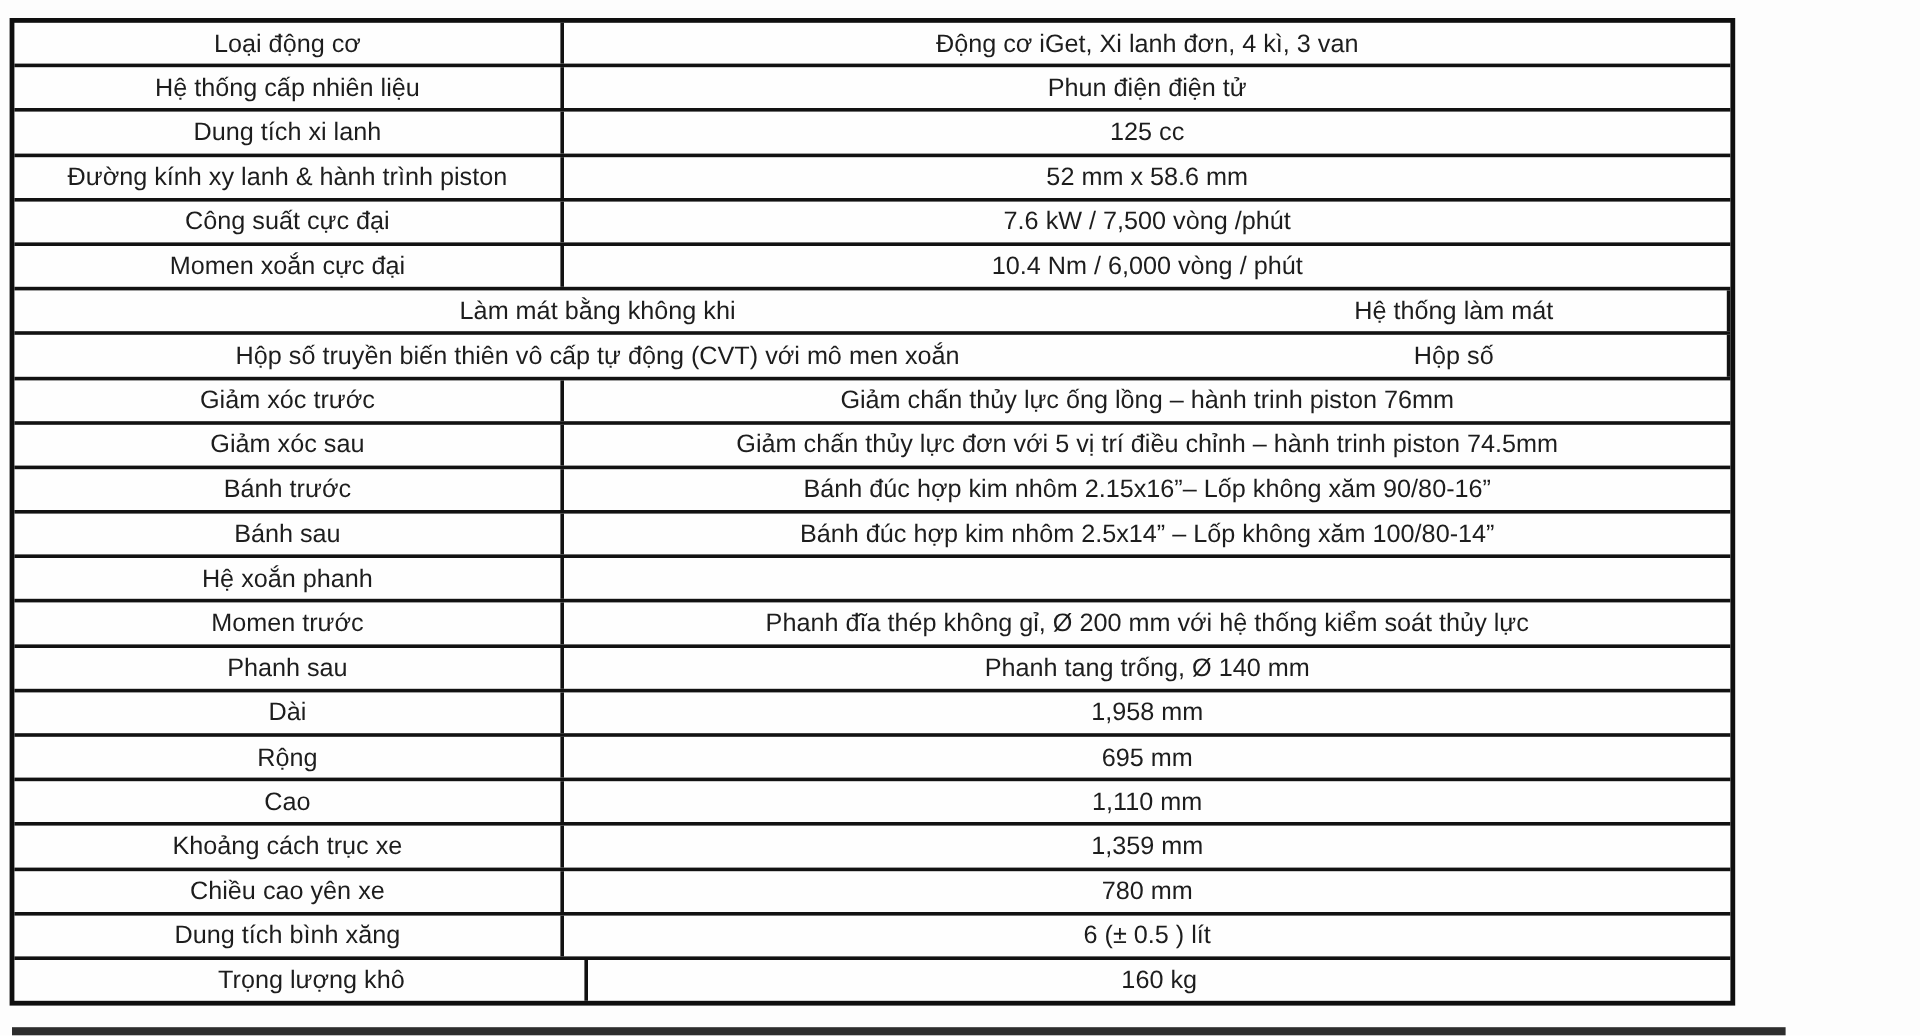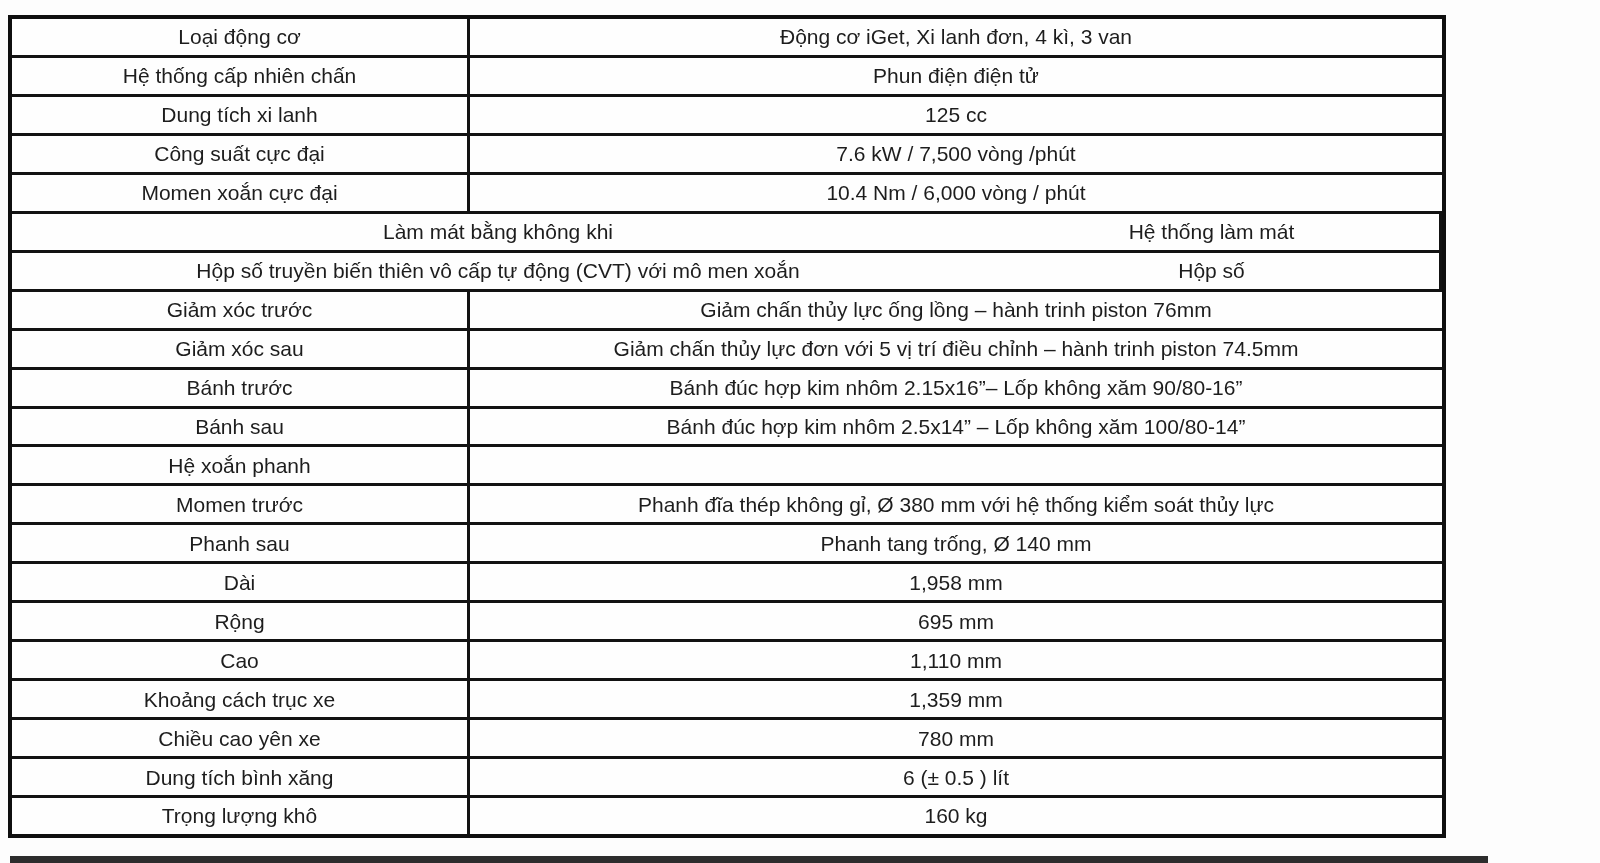--- a/index.html
+++ b/index.html
@@ -31,20 +31,21 @@
   }
   .row {
     flex: 1 1 0;
     display: flex;
     border-bottom: 3px solid #121212;
     box-sizing: border-box;
     min-height: 0;
   }
   .row:last-child {
     border-bottom: none;
+    padding-left: 20px;
   }
   .cell {
     display: flex;
     align-items: center;
     justify-content: center;
     text-align: center;
     box-sizing: border-box;
     color: #1d1d1d;
     font-size: 21px;
     line-height: 1.1;
@@ -72,26 +73,30 @@
 </head>
 <body>
 
 <div class="page">
   <div class="spec-table" id="spec-table">
       <div class="row">
         <div class="cell label">Loại động cơ</div>
         <div class="cell value">Động cơ iGet, Xi lanh đơn, 4 kì, 3 van</div>
       </div>
       <div class="row">
-        <div class="cell label">Hệ thống cấp nhiên chấn</div>
+        <div class="cell label">Hệ thống cấp nhiên liệu</div>
         <div class="cell value">Phun điện điện tử</div>
       </div>
       <div class="row">
         <div class="cell label">Dung tích xi lanh</div>
         <div class="cell value">125 cc</div>
+      </div>
+      <div class="row">
+        <div class="cell label">Đường kính xy lanh &amp; hành trình piston</div>
+        <div class="cell value">52 mm x 58.6 mm</div>
       </div>
       <div class="row">
         <div class="cell label">Công suất cực đại</div>
         <div class="cell value">7.6 kW / 7,500 vòng /phút</div>
       </div>
       <div class="row">
         <div class="cell label">Momen xoắn cực đại</div>
         <div class="cell value">10.4 Nm / 6,000 vòng / phút</div>
       </div>
       <div class="row">
@@ -116,21 +121,21 @@
       </div>
       <div class="row">
         <div class="cell label">Bánh sau</div>
         <div class="cell value">Bánh đúc hợp kim nhôm 2.5x14” – Lốp không xăm 100/80-14”</div>
       </div>
       <div class="row">
         <div class="cell label">Hệ xoắn phanh</div>
       </div>
       <div class="row">
         <div class="cell label">Momen trước</div>
-        <div class="cell value">Phanh đĩa thép không gỉ, Ø 380 mm với hệ thống kiểm soát thủy lực</div>
+        <div class="cell value">Phanh đĩa thép không gỉ, Ø 200 mm với hệ thống kiểm soát thủy lực</div>
       </div>
       <div class="row">
         <div class="cell label">Phanh sau</div>
         <div class="cell value">Phanh tang trống, Ø 140 mm</div>
       </div>
       <div class="row">
         <div class="cell label">Dài</div>
         <div class="cell value">1,958 mm</div>
       </div>
       <div class="row">

